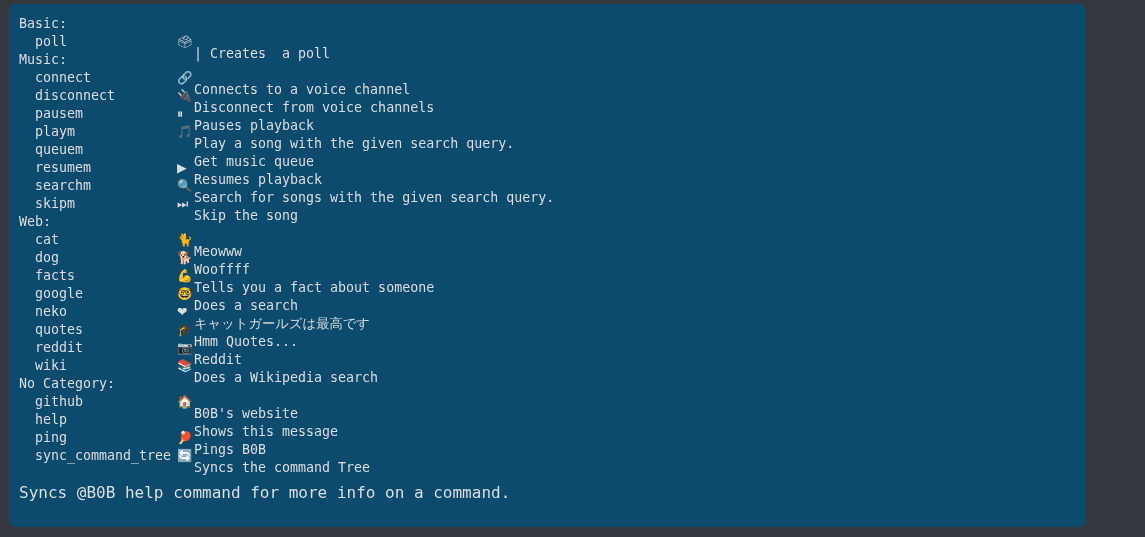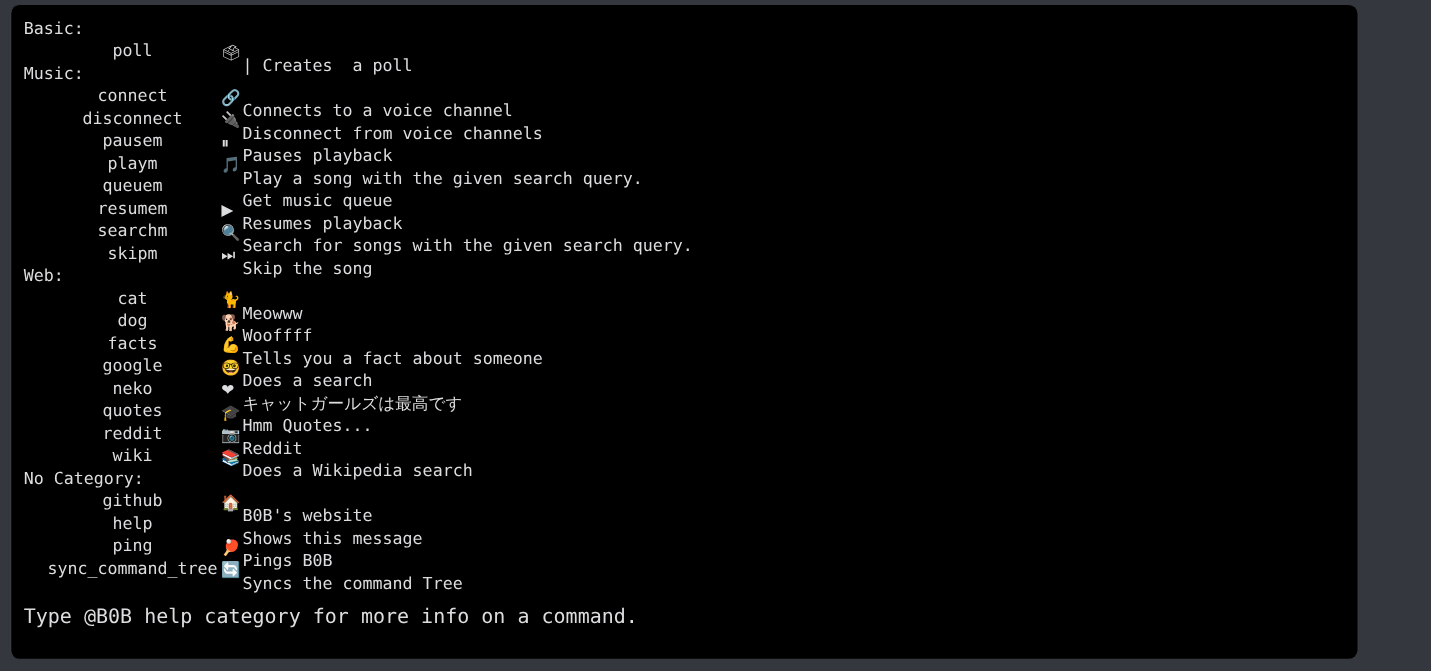--- a/index.html
+++ b/index.html
@@ -55,21 +55,20 @@
   }
 
   .cmd-name {
     width: 158px;
     flex: 0 0 158px;
     padding-left: 16px;
     box-sizing: border-box;
     color: #dcddde;
     white-space: pre;
     overflow: hidden;
-    text-align: center;
   }
 
   .cmd-desc {
     flex: 1 1 auto;
     color: #dcddde;
     white-space: pre;
     display: flex;
     align-items: center;
     overflow: hidden;
   }
@@ -94,18 +93,18 @@
   .footer-line {
     height: 18px;
     color: #dcddde;
     white-space: pre;
   }
 </style>
 </head>
 <body style="background: rgb(52, 55, 62);">
 
 <div id="embed-wrap">
-  <div id="embed-panel" style="background: #000000; border-left-color: rgb(58, 61, 68); color: rgb(220, 221, 222);">
+  <div id="embed-panel" style="background: #0c4a6e; border-left-color: rgb(58, 61, 68); color: rgb(220, 221, 222);">
     <div class="help-body" id="help-body"><div class="cat-line">Basic:</div><div class="cmd-row"><span class="cmd-name">poll</span><span class="cmd-desc"><span class="emoji">🗳</span><span class="desc-text">| Creates  a poll</span></span></div><div class="cat-line">Music:</div><div class="cmd-row"><span class="cmd-name">connect</span><span class="cmd-desc"><span class="emoji">🔗</span><span class="desc-text">Connects to a voice channel</span></span></div><div class="cmd-row"><span class="cmd-name">disconnect</span><span class="cmd-desc"><span class="emoji">🔌</span><span class="desc-text">Disconnect from voice channels</span></span></div><div class="cmd-row"><span class="cmd-name">pausem</span><span class="cmd-desc"><span class="emoji">⏸</span><span class="desc-text">Pauses playback</span></span></div><div class="cmd-row"><span class="cmd-name">playm</span><span class="cmd-desc"><span class="emoji">🎵</span><span class="desc-text">Play a song with the given search query.</span></span></div><div class="cmd-row"><span class="cmd-name">queuem</span><span class="cmd-desc"><span class="emoji"></span><span class="desc-text">Get music queue</span></span></div><div class="cmd-row"><span class="cmd-name">resumem</span><span class="cmd-desc"><span class="emoji">▶</span><span class="desc-text">Resumes playback</span></span></div><div class="cmd-row"><span class="cmd-name">searchm</span><span class="cmd-desc"><span class="emoji">🔍</span><span class="desc-text">Search for songs with the given search query.</span></span></div><div class="cmd-row"><span class="cmd-name">skipm</span><span class="cmd-desc"><span class="emoji">⏭</span><span class="desc-text">Skip the song</span></span></div><div class="cat-line">Web:</div><div class="cmd-row"><span class="cmd-name">cat</span><span class="cmd-desc"><span class="emoji">🐈</span><span class="desc-text">Meowww</span></span></div><div class="cmd-row"><span class="cmd-name">dog</span><span class="cmd-desc"><span class="emoji">🐕</span><span class="desc-text">Wooffff</span></span></div><div class="cmd-row"><span class="cmd-name">facts</span><span class="cmd-desc"><span class="emoji">💪</span><span class="desc-text">Tells you a fact about someone</span></span></div><div class="cmd-row"><span class="cmd-name">google</span><span class="cmd-desc"><span class="emoji">🤓</span><span class="desc-text">Does a search</span></span></div><div class="cmd-row"><span class="cmd-name">neko</span><span class="cmd-desc"><span class="emoji">❤</span><span class="desc-text">キャットガールズは最高です</span></span></div><div class="cmd-row"><span class="cmd-name">quotes</span><span class="cmd-desc"><span class="emoji">🎓</span><span class="desc-text">Hmm Quotes...</span></span></div><div class="cmd-row"><span class="cmd-name">reddit</span><span class="cmd-desc"><span class="emoji">📷</span><span class="desc-text">Reddit</span></span></div><div class="cmd-row"><span class="cmd-name">wiki</span><span class="cmd-desc"><span class="emoji">📚</span><span class="desc-text">Does a Wikipedia search</span></span></div><div class="cat-line">No Category:</div><div class="cmd-row"><span class="cmd-name">github</span><span class="cmd-desc"><span class="emoji">🏠</span><span class="desc-text">B0B's website</span></span></div><div class="cmd-row"><span class="cmd-name">help</span><span class="cmd-desc"><span class="emoji"></span><span class="desc-text">Shows this message</span></span></div><div class="cmd-row"><span class="cmd-name">ping</span><span class="cmd-desc"><span class="emoji">🏓</span><span class="desc-text">Pings B0B</span></span></div><div class="cmd-row"><span class="cmd-name">sync_command_tree</span><span class="cmd-desc"><span class="emoji">🔄</span><span class="desc-text">Syncs the command Tree</span></span></div></div>
     <div class="spacer-line"></div>
-    <div class="footer-line">Type @B0B help category for more info on a command.</div>
+    <div class="footer-line">Syncs @B0B help command for more info on a command.</div>
   </div>
 </div>
 
 </body></html>

